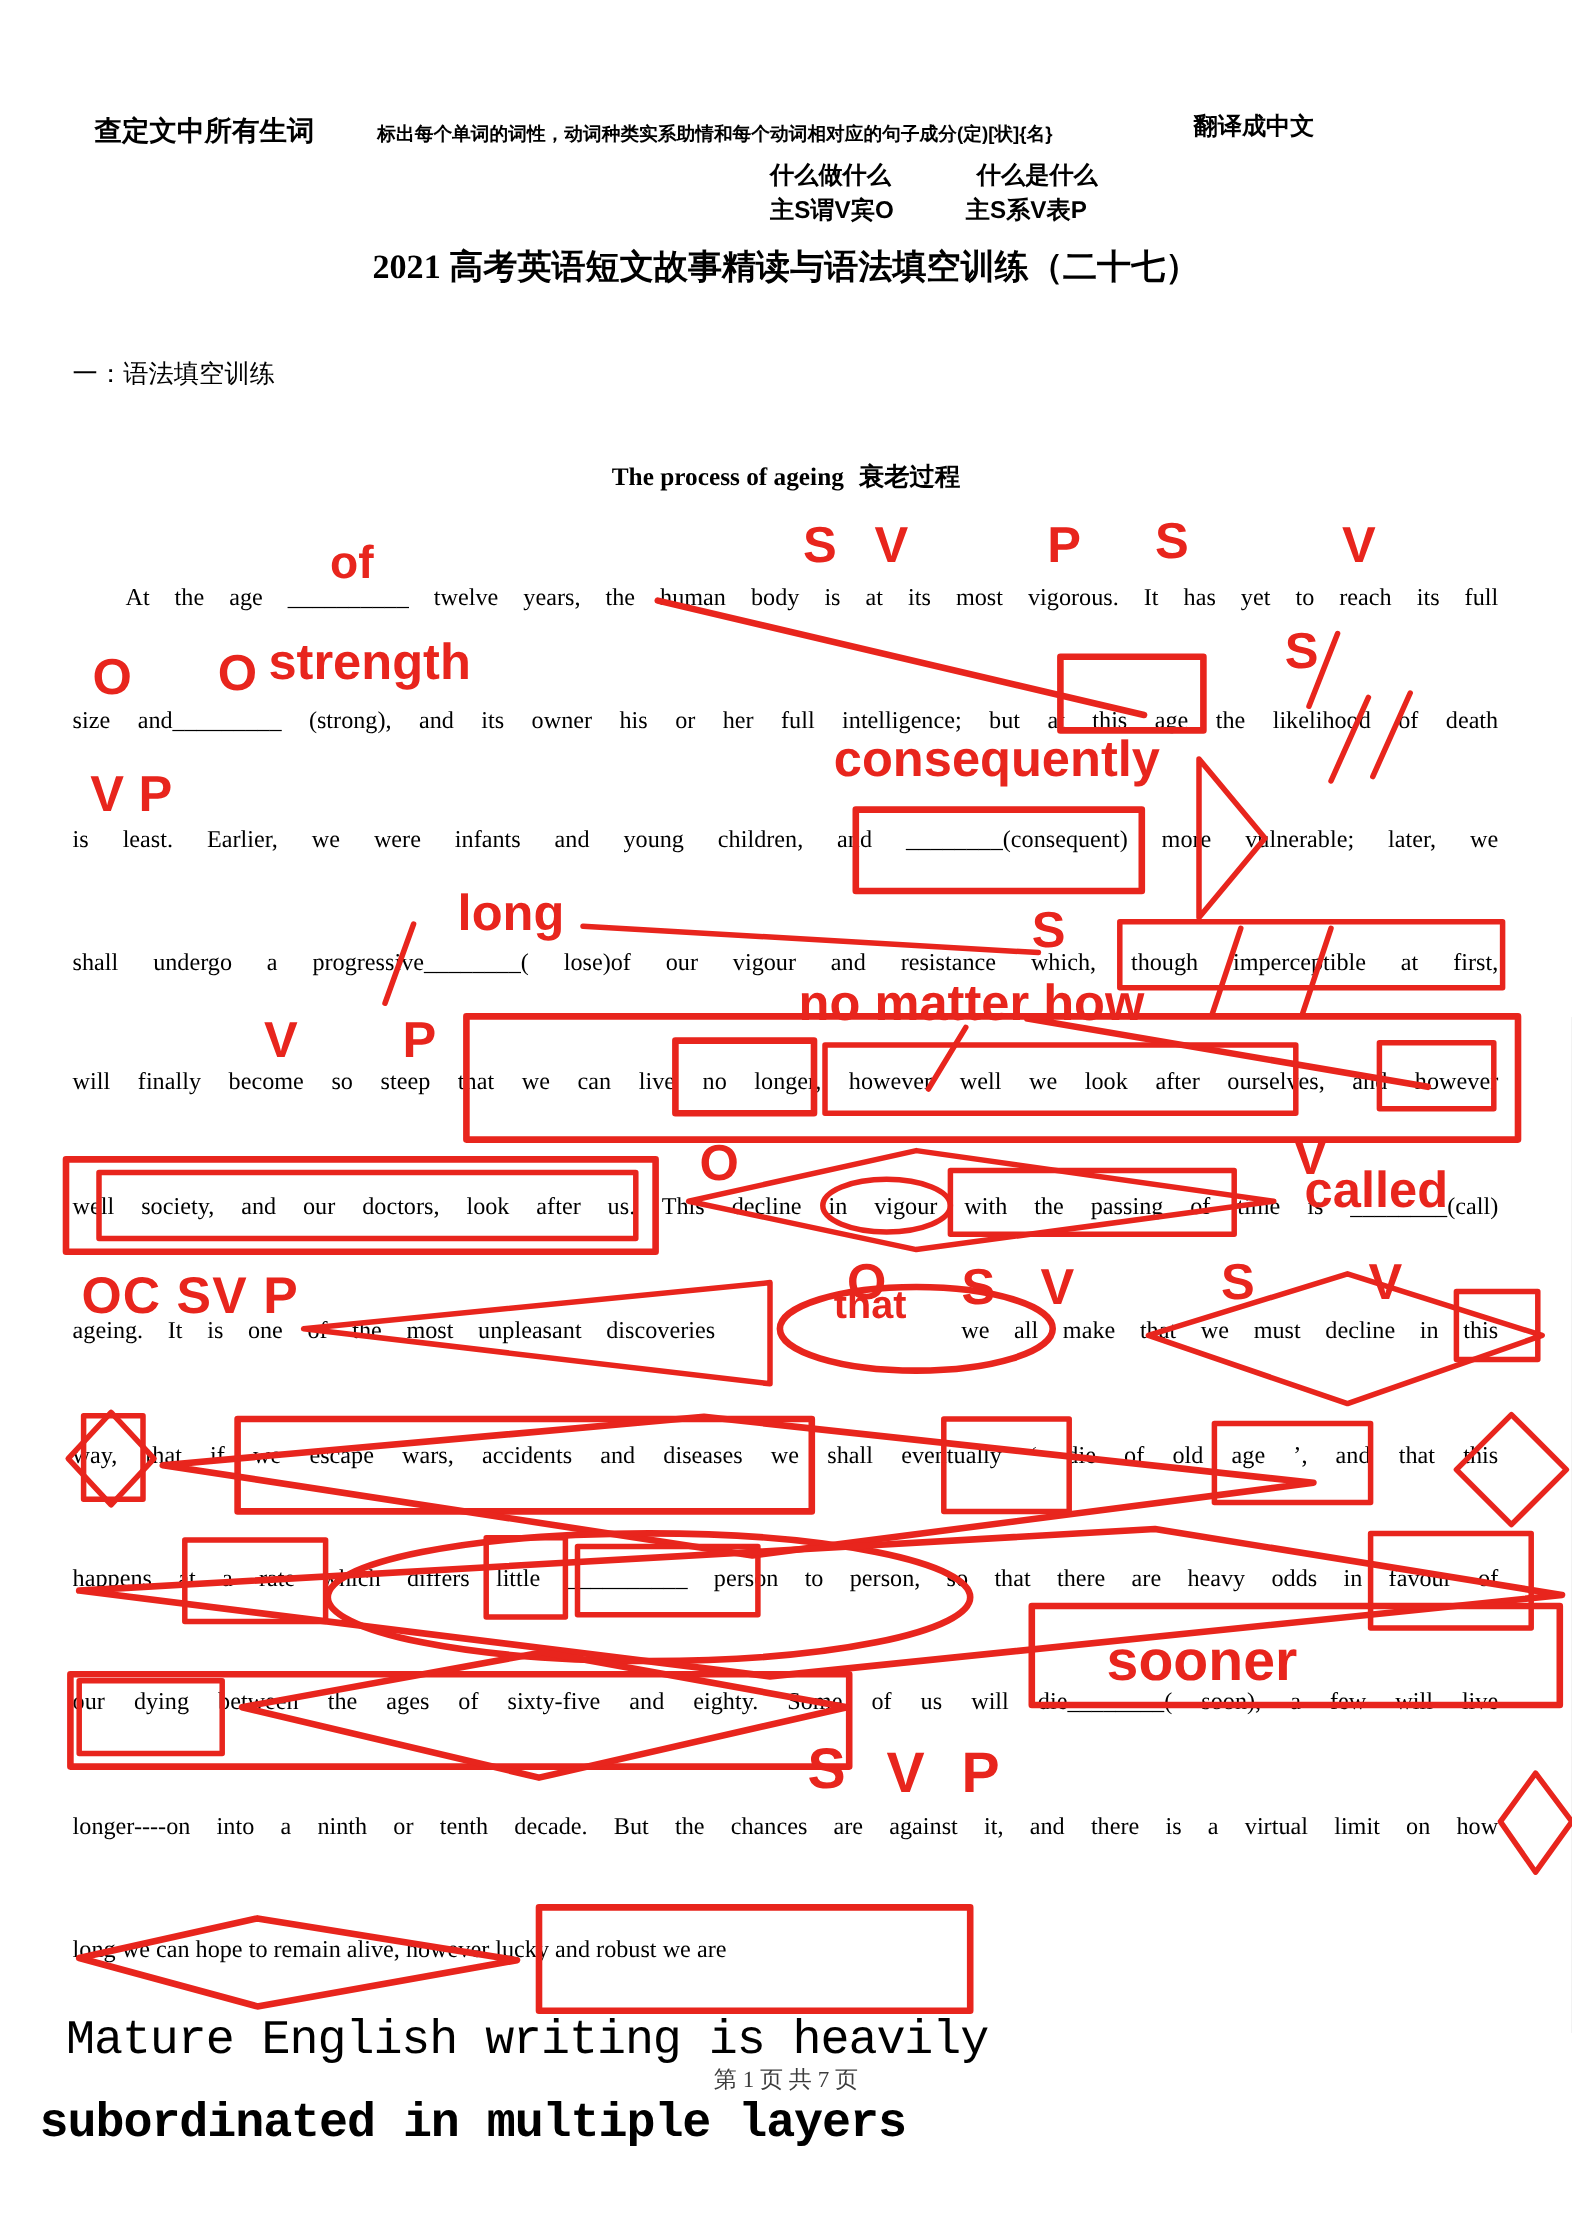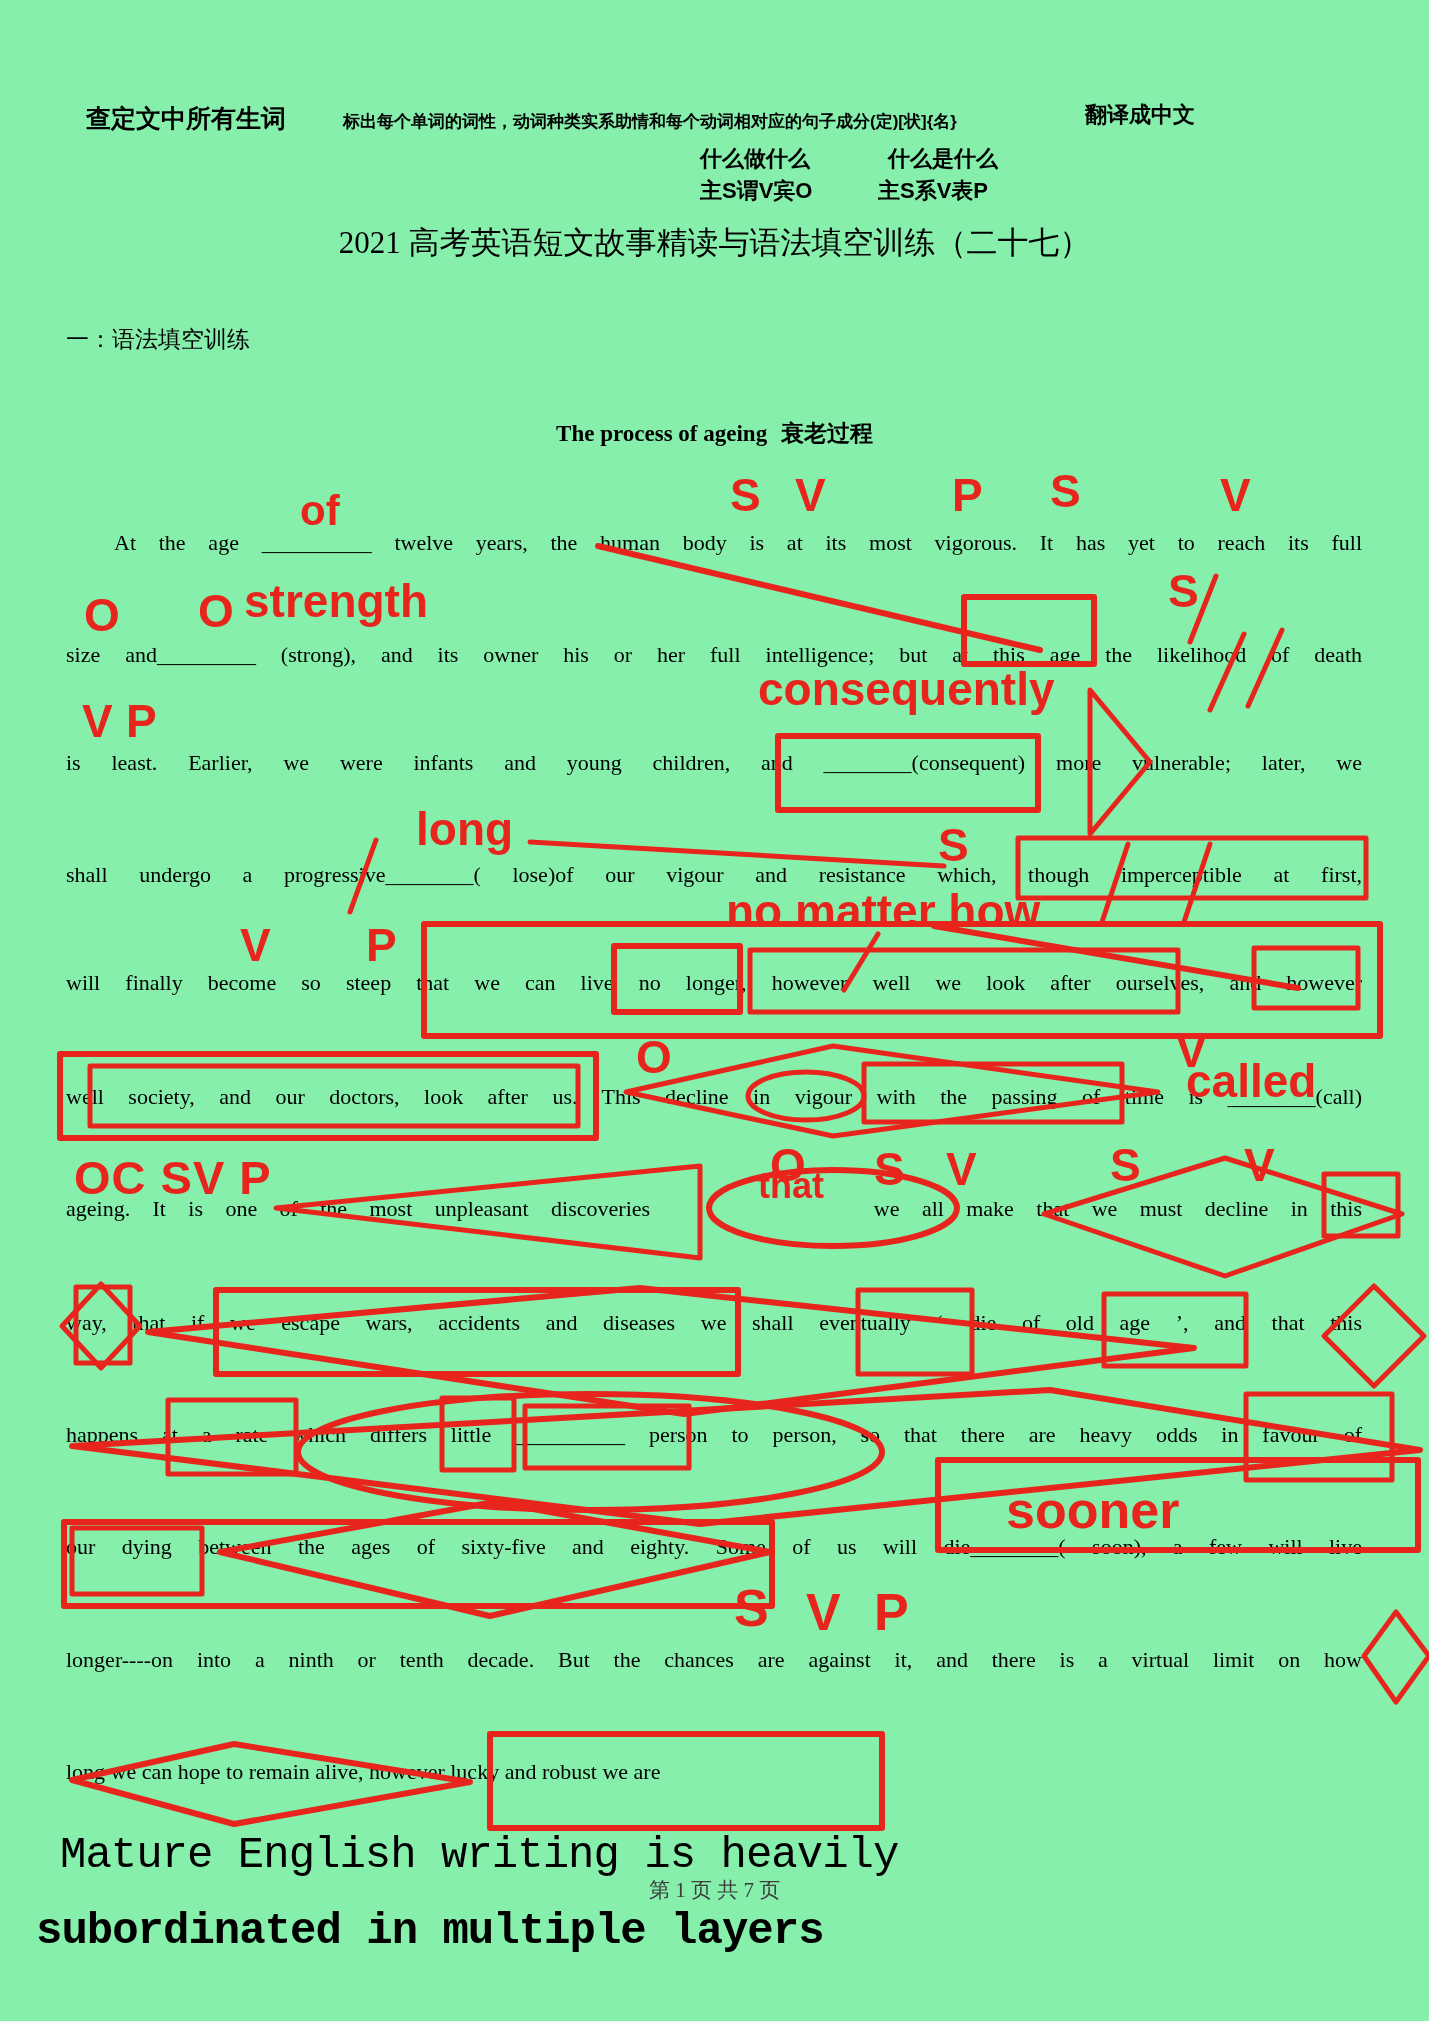--- a/index.html
+++ b/index.html
@@ -1,28 +1,28 @@
 <!DOCTYPE html>
 <html><head>
 <meta charset="utf-8">
 <style>
   html,body{margin:0;padding:0;background:#888;}
-  .page{position:relative;width:1429px;height:2021px;background:#86efac;overflow:hidden;
+  .page{position:relative;width:1429px;height:2021px;background:#ffffff;overflow:hidden;
         font-family:"Liberation Serif",serif;color:#000;}
   .abs{position:absolute;}
   
   .hzh{font-family:"Liberation Sans",sans-serif;font-weight:bold;white-space:nowrap;}
   #h-lead{left:86px;top:102px;font-size:25px;}
   #h-instr{left:343px;top:110px;font-size:17px;}
   #h-trans{left:1085px;top:100px;font-size:22px;}
   #h-p-do{left:700px;top:144px;font-size:22px;}
   #h-p-be{left:888px;top:144px;font-size:22px;}
   #h-s-do{left:700px;top:176px;font-size:22px;}
   #h-s-be{left:878px;top:176px;font-size:22px;}
-  #doc-title{left:0;top:222px;width:100%;text-align:center;font-size:31px;font-weight:normal;}
+  #doc-title{left:0;top:222px;width:100%;text-align:center;font-size:31px;font-weight:bold;}
   #section-heading{left:66px;top:324px;font-size:23px;}
   #passage-title{left:0;top:418px;width:100%;text-align:center;font-size:23px;font-weight:bold;}
   #passage-title span{margin:0 4px;}
   
   .pline{position:absolute;left:66px;width:1296px;font-size:22px;line-height:30px;
          text-align:justify;text-align-last:justify;z-index:1;}
   .pl0{top:528px;text-indent:48px;}
   .pl1{top:640px;} .pl2{top:748px;} .pl3{top:860px;} .pl4{top:968px;}
   .pl5{top:1082px;} .pl6{top:1194px;} .pl7{top:1308px;} .pl8{top:1420px;}
   .pl9{top:1532px;} .pl10{top:1645px;}

